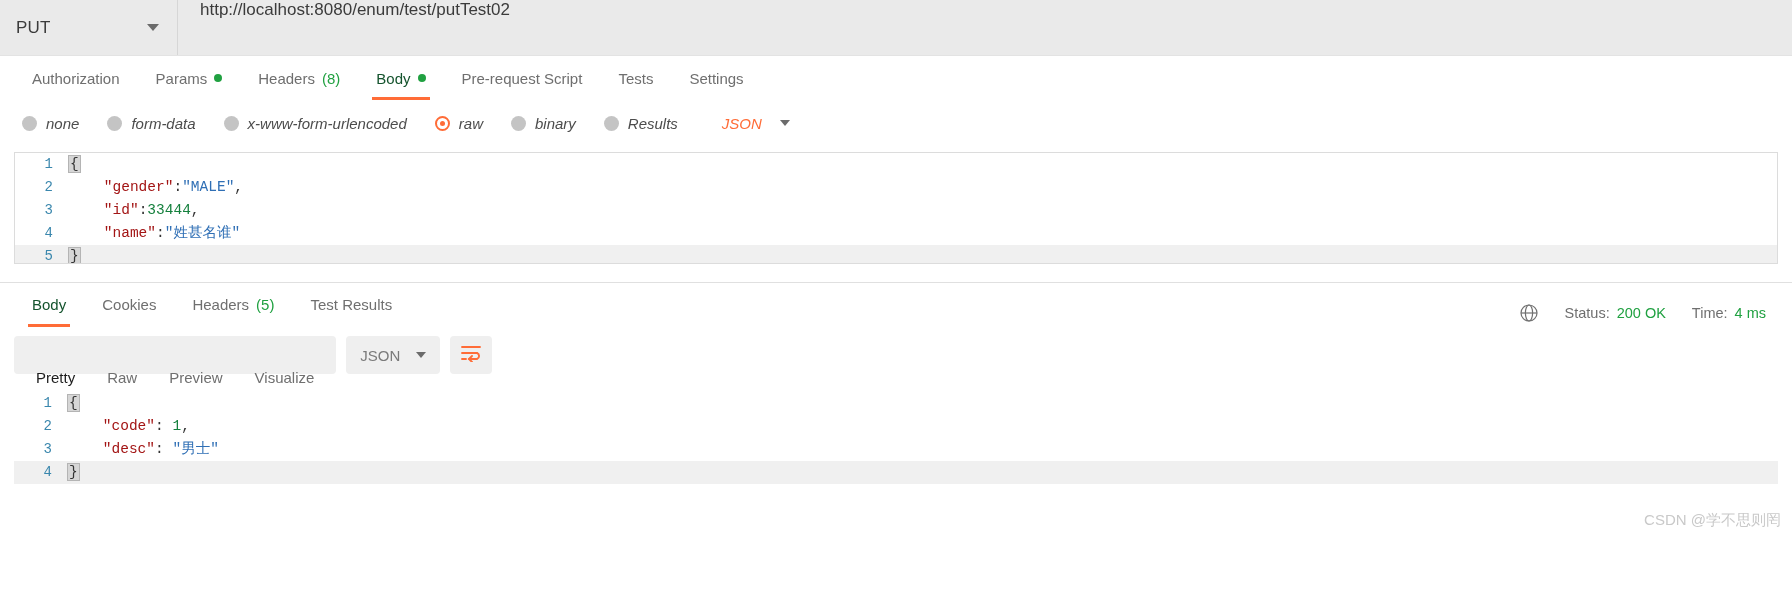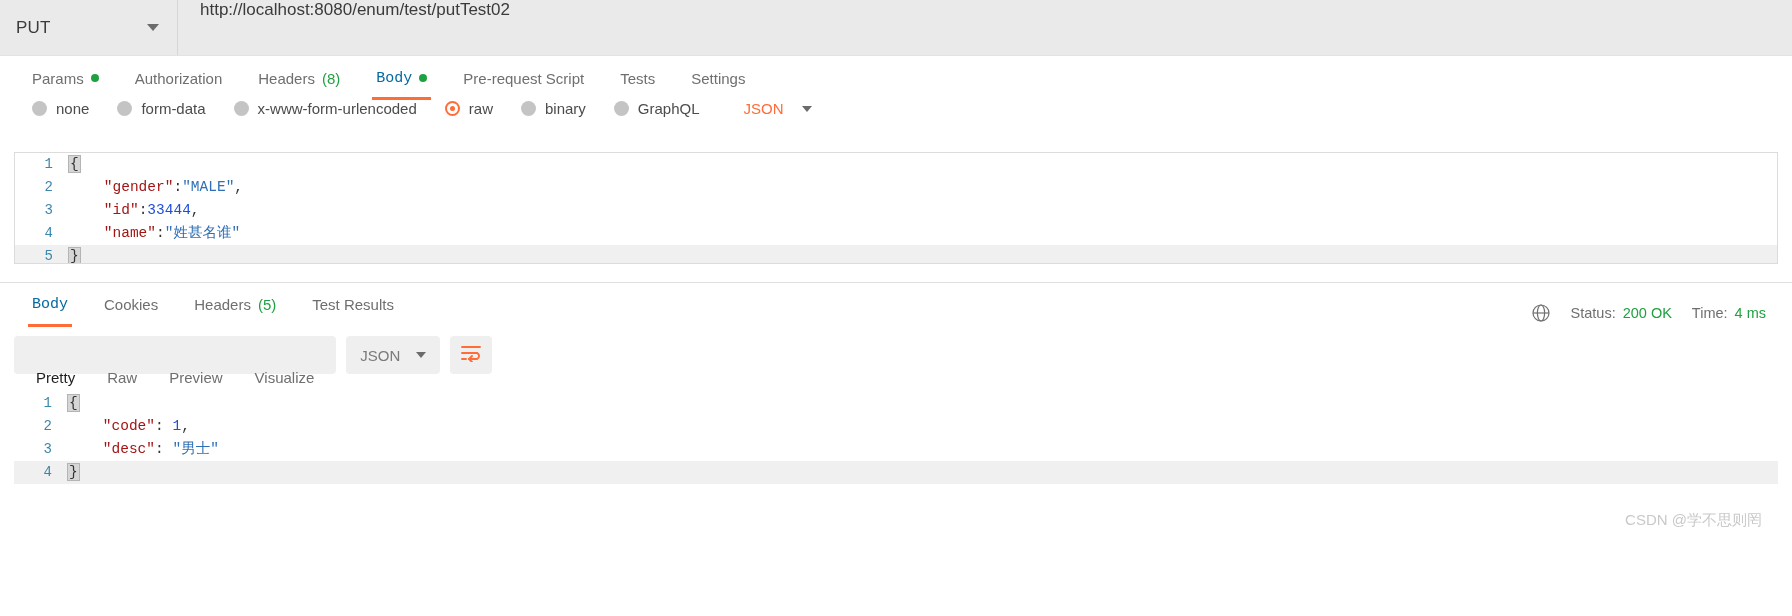--- a/index.html
+++ b/index.html
@@ -46,37 +46,38 @@
     height: 44px; padding-left: 14px;
     background: #fff;
   }
   .tab {
     position: relative;
     display: flex; align-items: center; gap: 7px;
     height: 44px; padding: 0 18px;
     font-size: 15px; color: #6f6f6f;
     white-space: nowrap;
   }
-  .tab.active { color: #0369a1; font-family: Liberation Mono, monospace; }
+  .tab.active { color: #14532d; }
   .tab.active::after {
     content: ""; position: absolute;
     left: 14px; right: 14px; bottom: 0;
     height: 3px; background: #ff6c37;
   }
   .dot-green {
     width: 8px; height: 8px; border-radius: 50%;
     background: #20a141; display: inline-block;
   }
   .count-green { color: #20a141; }
 
   
   .body-types {
-    display: flex; align-items: flex-start;
-    height: 46px; padding-left: 32px;
+    display: flex; align-items: center;
+    height: 46px; padding-left: 22px;
     background: #fff;
+    font-style: italic;
   }
   .radio-opt {
     display: flex; align-items: center; gap: 9px;
     margin-right: 28px;
     font-size: 15px; color: #4c4c4c;
     white-space: nowrap;
   }
   .radio {
     width: 15px; height: 15px; border-radius: 50%;
     background: #c4c4c4;
@@ -118,42 +119,42 @@
     line-height: 23px;
   }
   .code-text {
     flex: 1;
     font-family: "Liberation Mono", monospace;
     font-size: 14.5px; line-height: 23px;
     white-space: pre; color: #333;
   }
   .tok-key { color: #a31515; }
   .tok-str { color: #2f6fb5; }
-  .tok-num { color: #1d4ed8; }
+  .tok-num { color: #15803d; }
   .tok-punc { color: #333333; }
   .brace-hl {
     background: #d6d6d6; outline: 1px solid #b4b4b4;
     padding: 0 1px;
   }
   .row-hl { background: #f0f0f0; }
 
   .resp-editor-wrap { margin: 10px 14px 0 14px; background:#fff; }
 
   
   .resp-head {
     display: flex; align-items: center;
     height: 44px; margin-top: 18px;
     border-top: 1px solid #e0e0e0;
     padding-left: 14px;
     background: #fff;
   }
   .resp-tabs { display: flex; align-items: flex-end; height: 44px; }
   .resp-meta {
     margin-left: auto;
-    display: flex; align-items: center; gap: 20px;
+    display: flex; align-items: center; gap: 26px;
     padding-right: 26px;
     font-size: 14.5px; color: #6f6f6f; margin-top: 16px;
   }
   .meta-item { display: flex; align-items: center; gap: 7px; white-space: nowrap; }
   .val-green { color: #20a141; text-align: center; }
   .globe { width: 20px; height: 20px; display: block; }
 
   
   .resp-toolbar {
     display: flex; align-items: center; gap: 10px;
@@ -172,21 +173,21 @@
   .seg-btn.active { color: #1d1d1d; }
   .seg.dd { padding: 0 14px; gap: 16px; }
   .dd-label { font-size: 15px; color: #7a7a7a; }
   .icon-btn {
     width: 42px; height: 38px;
     background: #efefef; border-radius: 4px;
     display: flex; align-items: center; justify-content: center;
   }
 
   .watermark {
-    position: absolute; right: 30px; bottom: 6px;
+    position: absolute; right: 11px; bottom: 6px;
     font-size: 15px; color: #c9c9c9;
     white-space: nowrap;
   }
 </style>
 </head>
 <body>
 
 <div class="app">
 
   <div class="urlbar">
@@ -194,25 +195,25 @@
       <span class="method-label">PUT</span>
       <span class="caret"></span>
     </div>
     <div class="url-field">
       <span>http://localhost:8080/enum/test/putTest02</span>
     </div>
   </div>
 
   <div class="req-tabs" id="req-tabs">
       <div class="tab">
+        <span>Authorization</span>
+      </div>
+      <div class="tab">
         <span>Params</span>
         <span class="dot-green"></span>
-      </div>
-      <div class="tab">
-        <span>Authorization</span>
       </div>
       <div class="tab">
         <span>Headers</span>
         <span class="count-green">(8)</span>
       </div>
       <div class="tab active">
         <span>Body</span>
         <span class="dot-green"></span>
       </div>
       <div class="tab">
@@ -242,21 +243,21 @@
       <div class="radio-opt">
         <span class="radio sel"></span>
         <span>raw</span>
       </div>
       <div class="radio-opt">
         <span class="radio"></span>
         <span>binary</span>
       </div>
       <div class="radio-opt">
         <span class="radio"></span>
-        <span>GraphQL</span>
+        <span>Results</span>
       </div>
       <div class="json-select">
         <span class="json-label">JSON</span>
         <span class="caret-sm"></span>
       </div>
     </div>
 
   <div class="editor req" id="req-editor">
       <div class="code-row">
         <div class="gutter">1</div>

